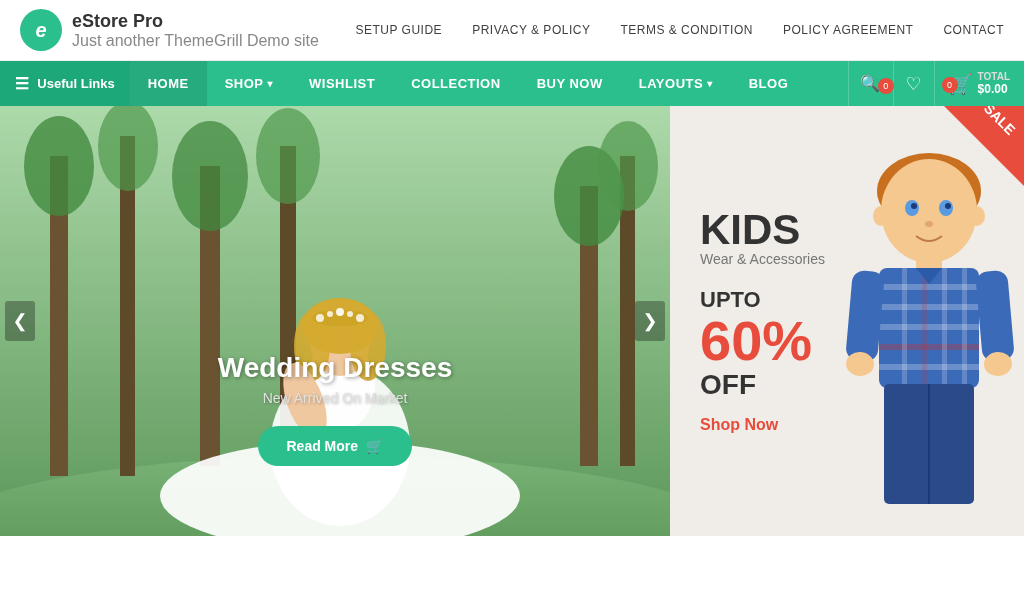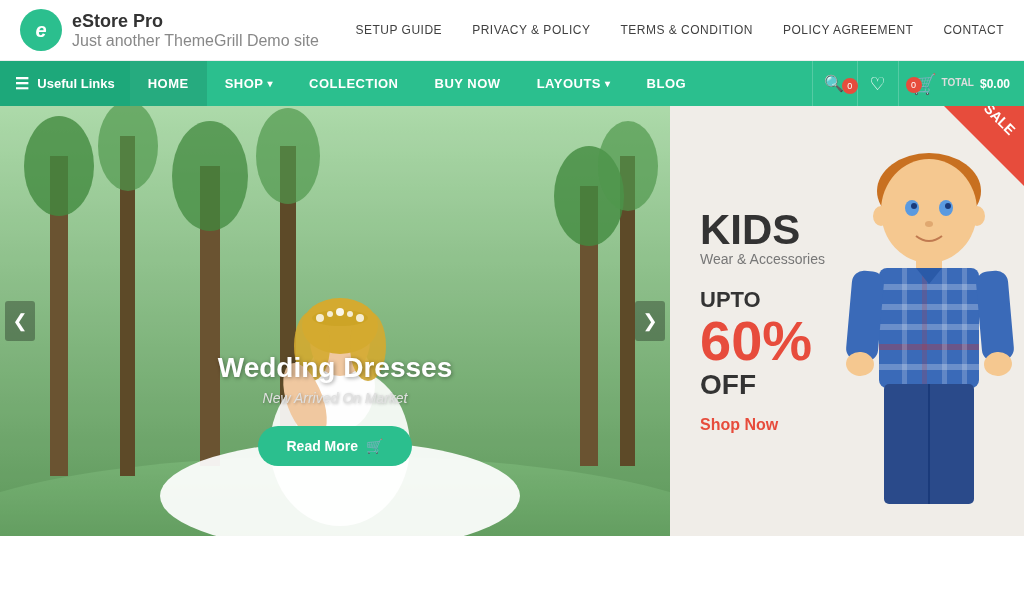--- a/index.html
+++ b/index.html
@@ -137,25 +137,24 @@
       font-size: 9px;
       width: 16px;
       height: 16px;
       border-radius: 50%;
       display: flex;
       align-items: center;
       justify-content: center;
     }
     .cart-total {
       display: flex;
-      flex-direction: row;
+      flex-direction: column;
       font-size: 10px;
       color: #fff;
       font-weight: bold;
-      gap: 6px;
     }
     .cart-total .total-label { font-size: 10px; color: #ddd; }
     .cart-total .total-amount { font-size: 12px; }
 
     
     .hero {
       display: flex;
       height: 430px;
     }
 
@@ -196,21 +195,20 @@
       font-size: 28px;
       font-weight: bold;
       text-shadow: 1px 1px 4px rgba(0,0,0,0.4);
       margin-bottom: 6px;
     }
     .slider-subtitle {
       color: #e0e0e0;
       font-size: 14px;
       margin-bottom: 20px;
       text-shadow: 1px 1px 3px rgba(0,0,0,0.3);
-      font-style: italic;
     }
     .read-more-btn {
       background: #2bbf8e;
       color: #fff;
       border: none;
       padding: 12px 28px;
       border-radius: 25px;
       font-size: 14px;
       font-weight: bold;
       cursor: pointer;
@@ -343,20 +341,21 @@
   <div class="useful-links">
     <span class="hamburger">☰</span>
     <span>Useful Links</span>
   </div>
   <div class="nav-items">
     <a class="nav-item active" href="#">HOME</a>
     <a class="nav-item" href="#">
       <span>SHOP</span>
       <span class="arrow">▾</span>
     </a>
+    <a class="nav-item" href="#">WISHLIST</a>
     <a class="nav-item" href="#">COLLECTION</a>
     <a class="nav-item" href="#">BUY NOW</a>
     <a class="nav-item" href="#">
       <span>LAYOUTS</span>
       <span class="arrow">▾</span>
     </a>
     <a class="nav-item" href="#">BLOG</a>
   </div>
   <div class="nav-right">
     <div class="nav-search">

